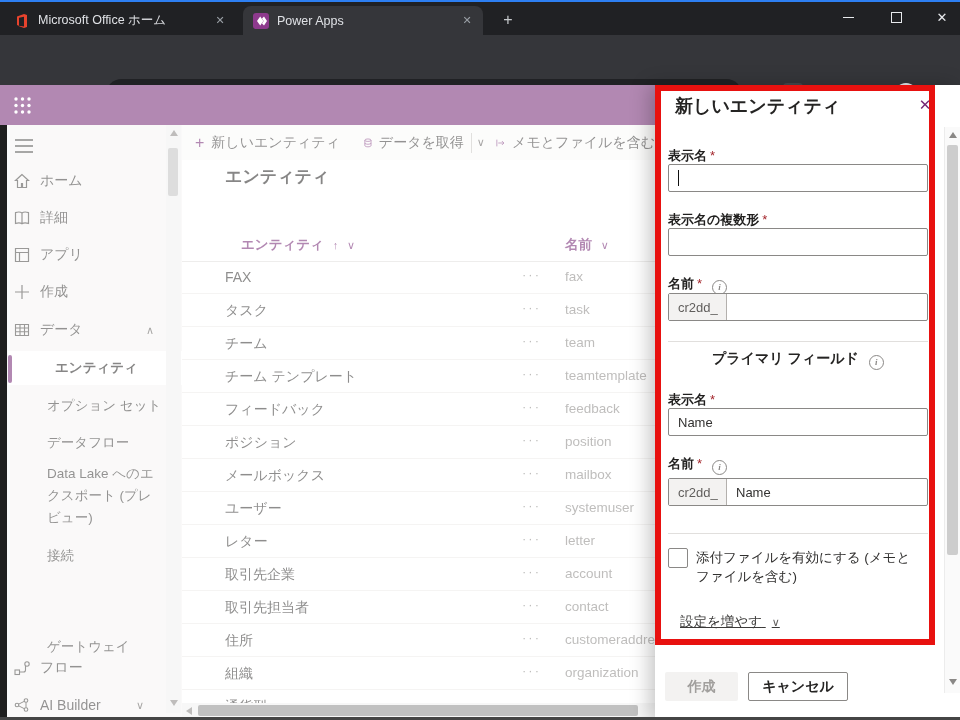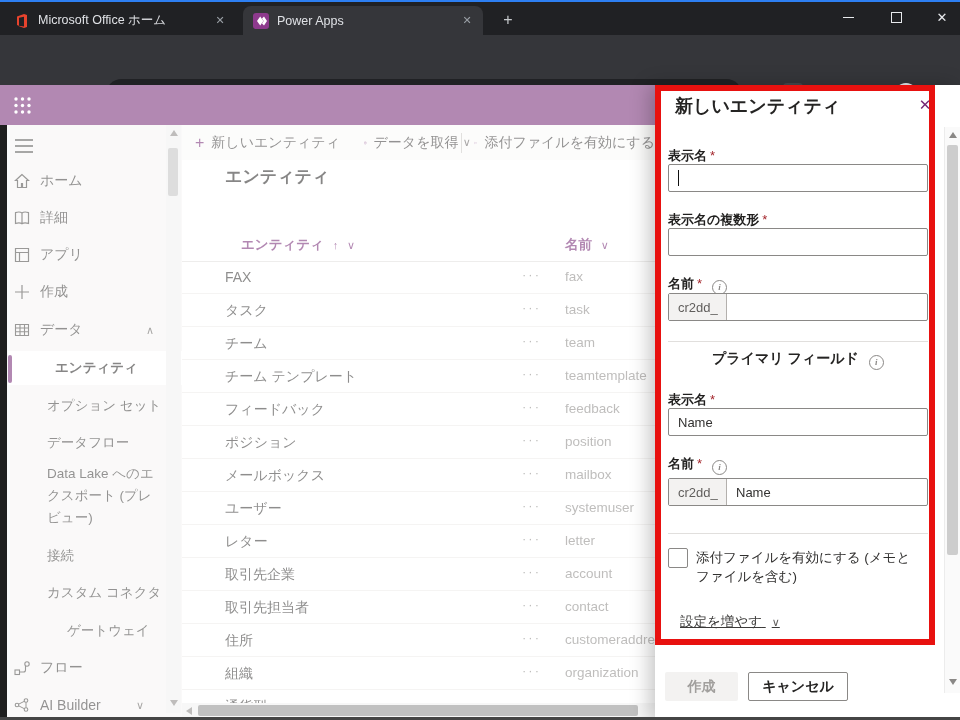--- a/index.html
+++ b/index.html
@@ -257,24 +257,21 @@
     </div>
     <div class="sb-item sb-sub" style="top:300px;">
       <span>データフロー</span>
     </div>
     <div class="sb-item sb-sub" style="top:338px;height:78px;align-items:flex-start;">
       <span style="width:114px;line-height:22px;display:inline-block;">Data Lake へのエクスポート (プレビュー)</span>
     </div>
     <div class="sb-item sb-sub" style="top:413px;">
       <span>接続</span>
     </div>
-    <div class="sb-item sb-sub" style="top:450px;">
-      <span>カスタム コネクタ</span>
-    </div>
-    <div class="sb-item sb-sub" style="top:488px;margin-left:20px;">
+    <div class="sb-item sb-sub" style="top:504px;">
       <span>ゲートウェイ</span>
     </div>
     <div class="sb-item" style="top:525px;">
       <svg class="ic" viewBox="0 0 16 16">
           <rect x="1" y="10" width="4.5" height="4.5" fill="none" stroke="#484644" stroke-width="1.1"></rect>
           <circle cx="13" cy="4" r="2.2" fill="none" stroke="#484644" stroke-width="1.1"></circle>
           <path d="M5.5 12h4a2 2 0 0 0 2-2V6" fill="none" stroke="#484644" stroke-width="1.1"></path>
         </svg>
       <span>フロー</span>
     </div>
@@ -310,21 +307,21 @@
       <span style="width:12px;"></span>
       <span style="width:1px;height:20px;background:#c8c6c4;"></span>
       <span style="width:10px;"></span>
       <span style="font-size:11px;color:#605e5c;">∨</span>
       <span style="width:20px;"></span>
       <svg width="16" height="14" viewBox="0 0 16 14">
         <line x1="1.5" y1="1" x2="1.5" y2="13" stroke="#742774" stroke-width="1.3"></line>
         <line x1="4" y1="7" x2="14" y2="7" stroke="#742774" stroke-width="1.3"></line>
         <path d="M10.5 3.5 14 7l-3.5 3.5" fill="none" stroke="#742774" stroke-width="1.3"></path>
       </svg>
-      <span class="cmd-label">添付ファイルを有効にする</span>
+      <span class="cmd-label">メモとファイルを含む</span>
     </div>
 
     <span class="abs" id="page-title">エンティティ</span>
 
     <div class="abs hrow">
       <span class="hcell" style="left:59px;">
         <span>エンティティ</span>
         <span class="hglyph">↑</span>
         <span class="hglyph">∨</span>
       </span>

